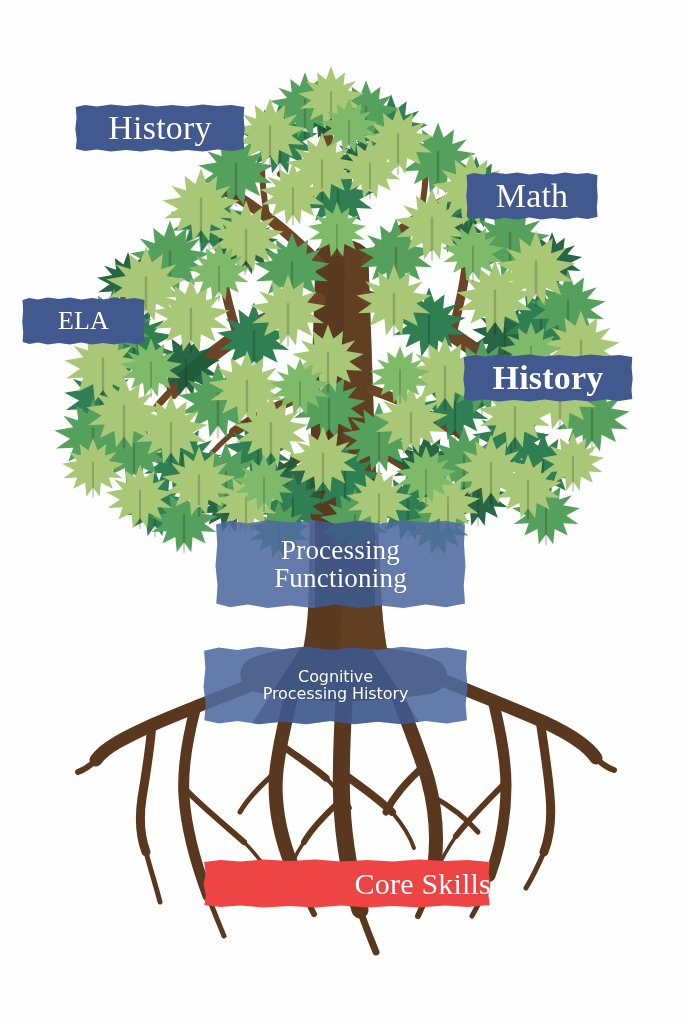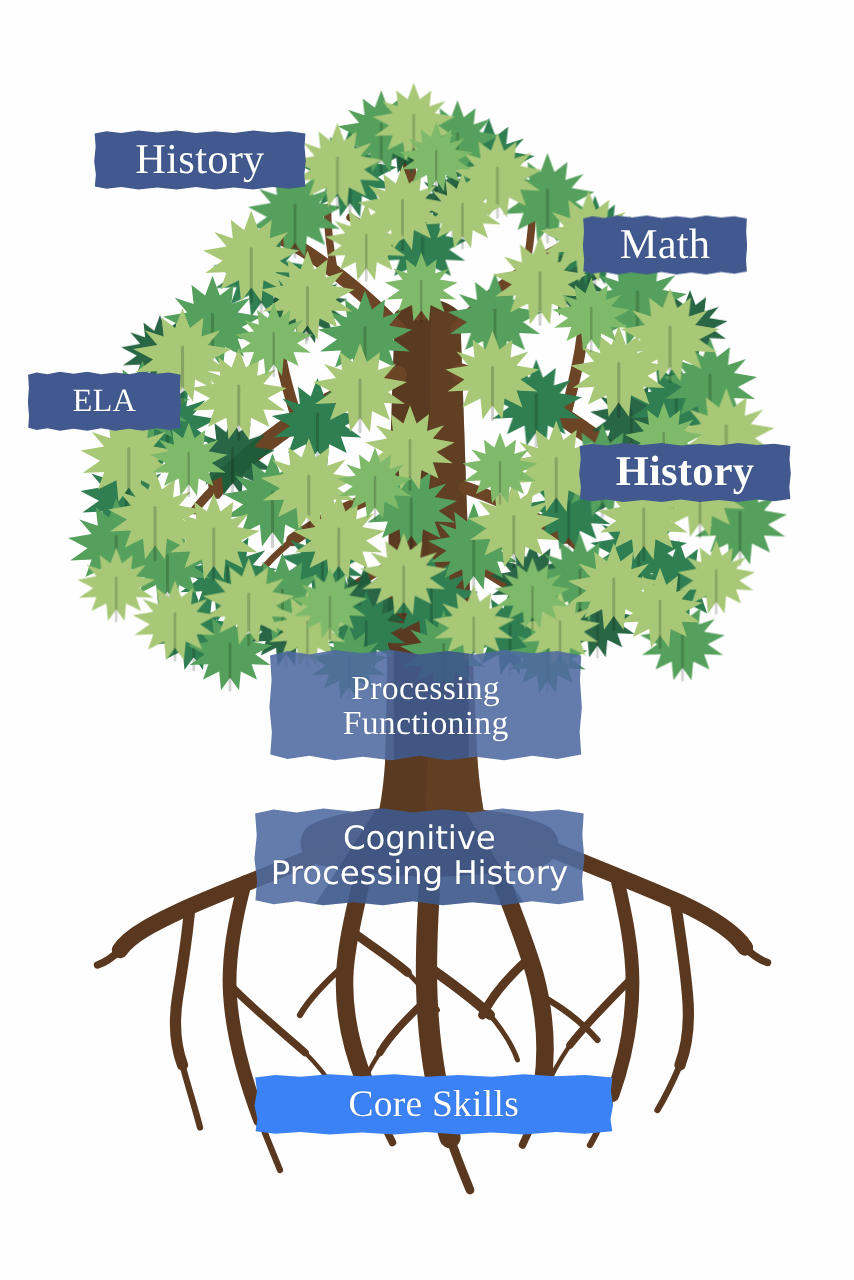--- a/index.html
+++ b/index.html
@@ -58,21 +58,21 @@
         92% 98%, 84% 95%, 75% 99%, 66% 96%, 57% 99%, 48% 95%, 39% 99%,
         30% 96%, 21% 99%, 13% 95%, 6% 98%, 0.5% 94%,
         1% 74%, 0.2% 52%, 0.9% 28%);
   }
   .banner .btxt { position: relative; z-index: 2; display: block; }
 
   
   .banner.dark   { background: #41598F; }
   
   .banner.trans  { background: rgba(78,106,160,0.88); }
-  .banner.solid  { background: #3b82f6; }
+  .banner.solid  { background: #ef4444; justify-content: flex-end; }
 
   #banner-science {
     left: 75px;  top: 104px;  width: 170px; height: 48px;
     font-size: 34px;
   }
   #banner-math {
     left: 466px; top: 172px;  width: 132px; height: 48px;
     font-size: 34px;
   }
   #banner-ela {
@@ -83,21 +83,21 @@
     left: 463px; top: 354px;  width: 170px; height: 48px;
     font-size: 34px;
     font-weight: bold;
   }
   #banner-exec {
     left: 215px; top: 519px;  width: 251px; height: 90px;
     font-size: 27px;
   }
   #banner-cog {
     left: 203px; top: 646px;  width: 265px; height: 79px;
-    font-size: 26px;
+    font-size: 16px;
     font-family: "DejaVu Sans", "Liberation Sans", sans-serif;
     letter-spacing: -0.1px;
   }
   #banner-core {
     left: 203px; top: 859px;  width: 288px; height: 49px;
     font-size: 30px;
   }
 
   
   .banner .overlap {

